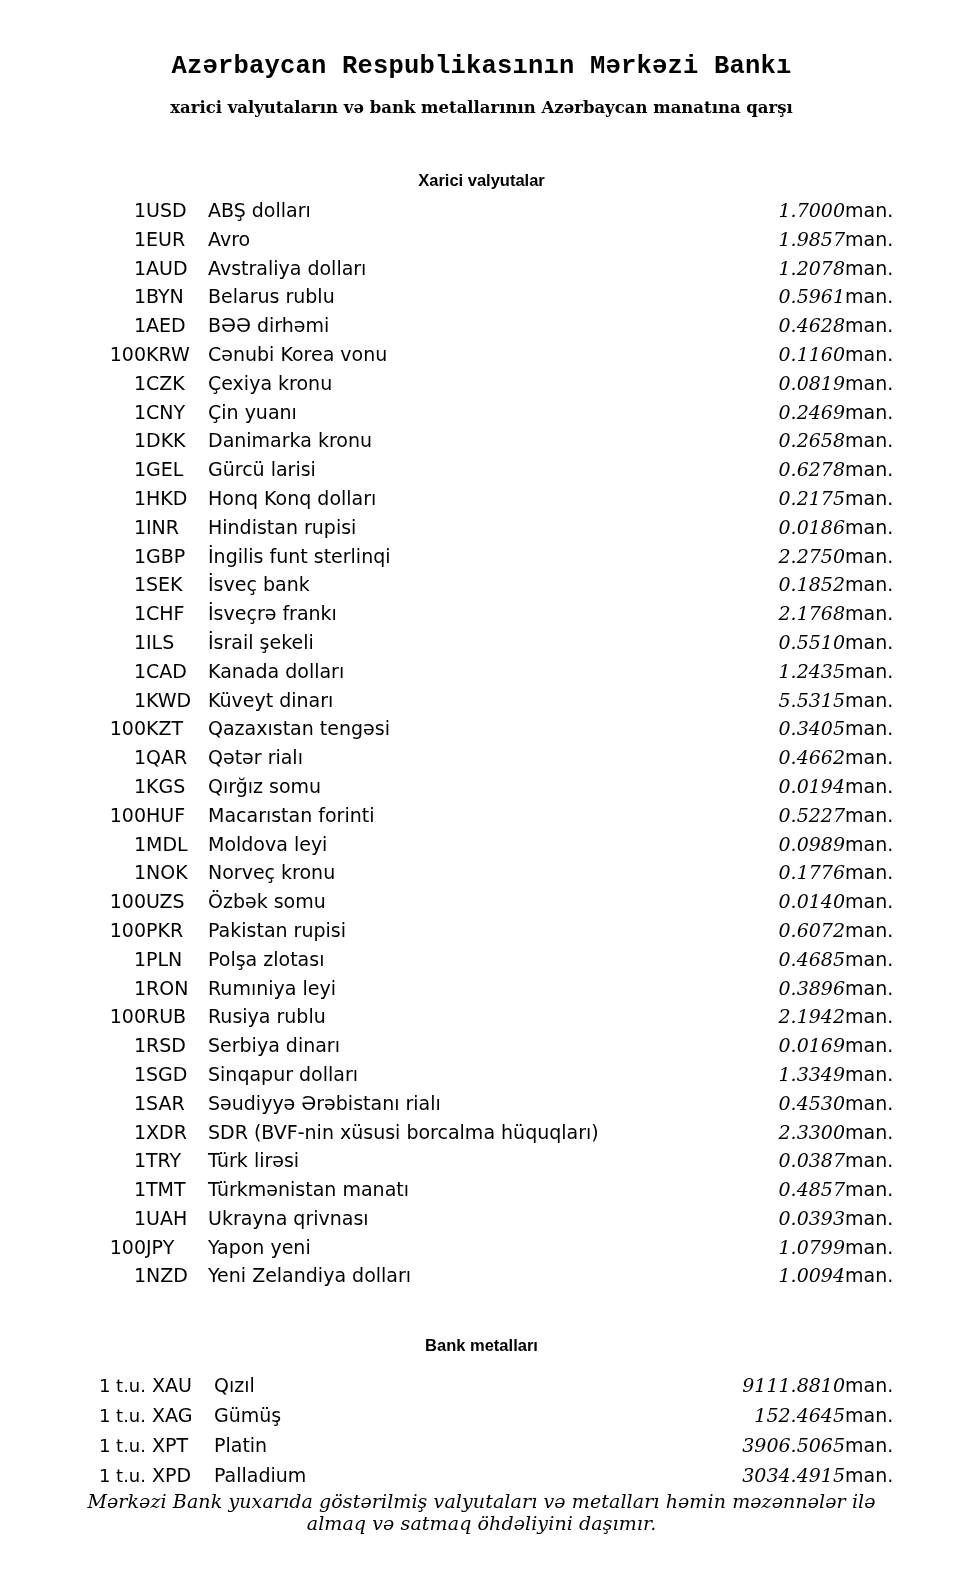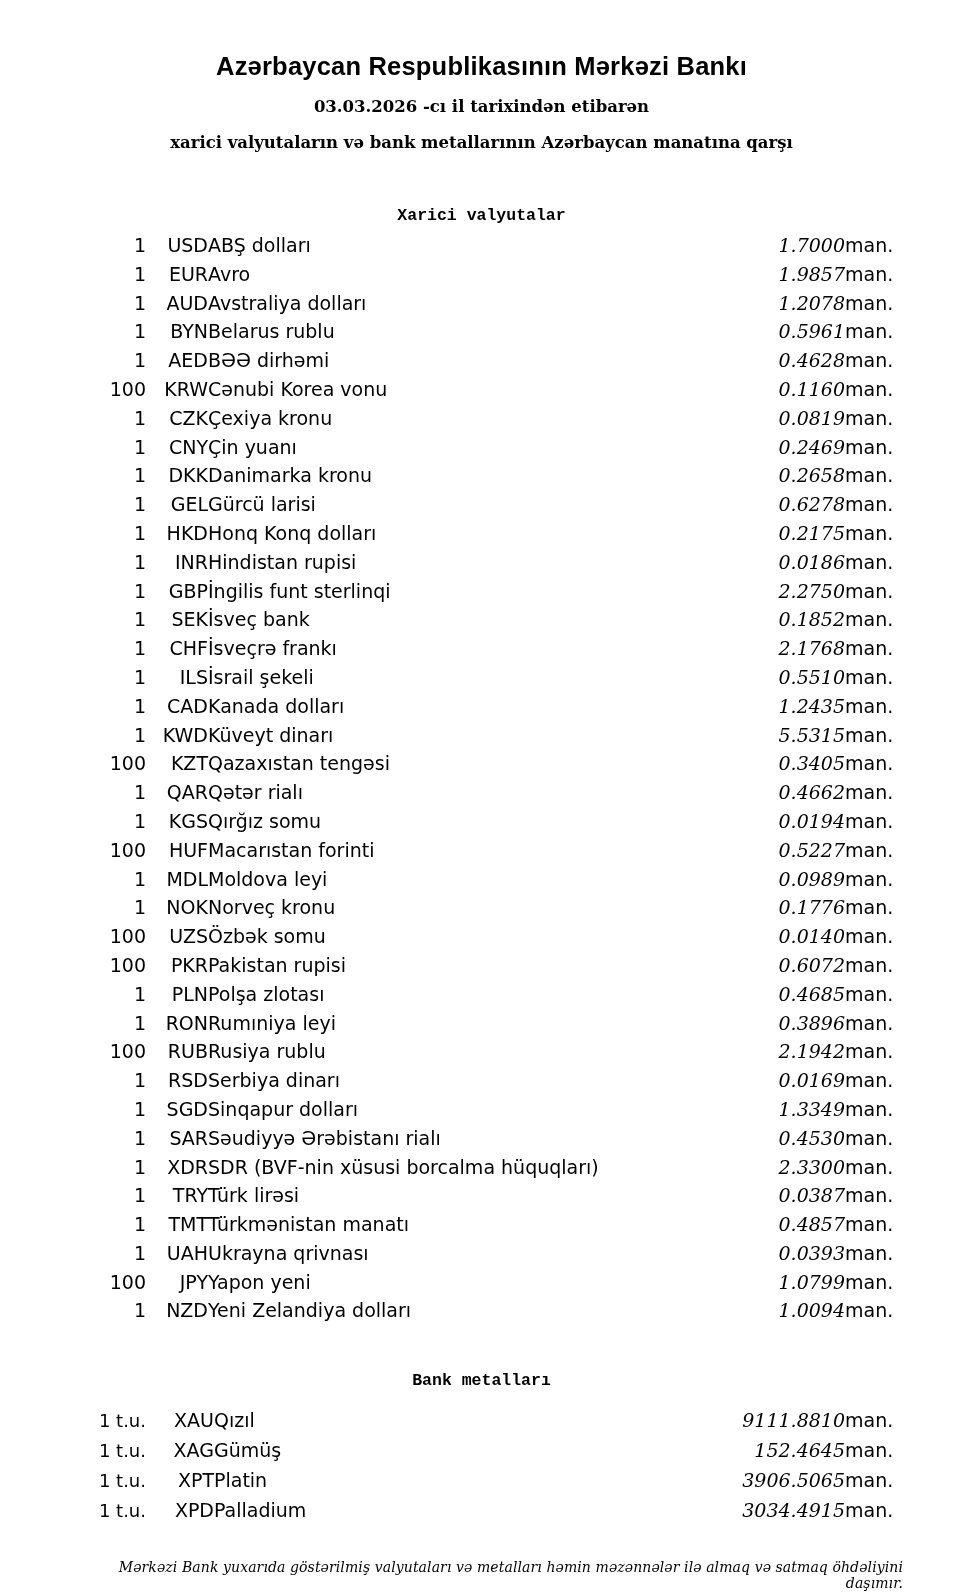--- a/index.html
+++ b/index.html
@@ -16,21 +16,21 @@
   }
   .page {
     width: 963px;
     min-height: 1592px;
     box-sizing: border-box;
     padding: 44px 60px 18px 60px;
     position: relative;
   }
   .bank-title {
     text-align: center;
-    font-family: Liberation Sans, sans-serif;
+    font-family: Liberation Mono, monospace;
     font-weight: bold;
     font-size: 25.5px;
     letter-spacing: 0.2px;
     margin: 8px 0 0 0;
   }
   .date-line {
     text-align: center;
     font-family: "DejaVu Serif", serif;
     font-weight: bold;
     font-size: 16.5px;
@@ -38,21 +38,21 @@
   }
   .subtitle-line {
     text-align: center;
     font-family: "DejaVu Serif", serif;
     font-weight: bold;
     font-size: 16.5px;
     margin: 17px 0 0 0;
   }
   .section-heading {
     text-align: center;
-    font-family: Liberation Mono, monospace;
+    font-family: Liberation Sans, sans-serif;
     font-weight: bold;
     font-size: 16.5px;
   }
   .section-heading.currencies {
     margin: 54px 0 6px 0;
   }
   .section-heading.metals {
     margin: 46px 0 16px 0;
   }
   table.rates {
@@ -68,21 +68,21 @@
     white-space: nowrap;
   }
   td.qty {
     width: 86px;
     text-align: right;
     padding-right: 8px;
     font-size: 18px;
   }
   td.code {
     width: 62px;
-    text-align: right;
+    text-align: left;
     font-size: 18px;
     padding-right: 6px;
   }
   td.name {
     padding-left: 9px;
     font-size: 19.5px;
     margin-left: 22px;
   }
   td.value {
     width: 150px;
@@ -101,35 +101,33 @@
   
   table.metals td.qty {
     width: 86px;
     font-size: 18px;
     padding-right: 6px;
   }
   table.metals td.code {
     width: 62px;
   }
   .footer-note {
-    margin-top: 34px;
-    text-align: right;
+    text-align: center;
     font-family: "DejaVu Serif", serif;
     font-style: italic;
-    font-size: 14px;
+    font-size: 19px;
     letter-spacing: 0.1px;
   }
 </style>
 </head>
 <body>
 
 <div class="page">
 
   <div class="bank-title">Azərbaycan Respublikasının Mərkəzi Bankı</div>
-  <div class="date-line">03.03.2026 -cı il tarixindən etibarən</div>
   <div class="subtitle-line">xarici valyutaların və bank metallarının Azərbaycan manatına qarşı</div>
 
   <div class="section-heading currencies">Xarici valyutalar</div>
 
   <table class="rates currencies-table">
     <tbody>
         <tr>
           <td class="qty">1</td>
           <td class="code">USD</td>
           <td class="name">ABŞ dolları</td>

